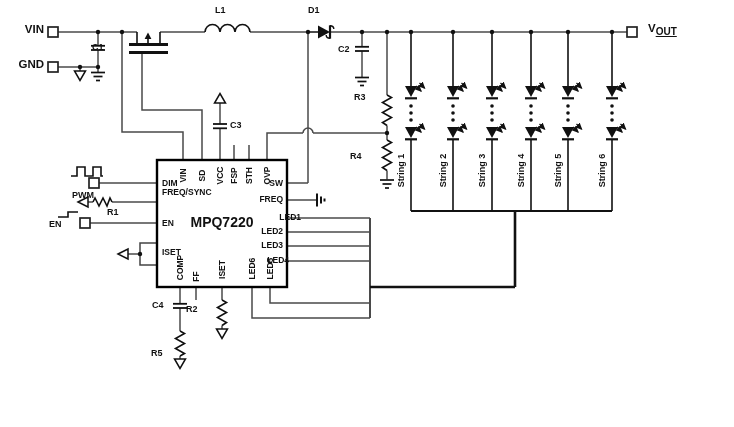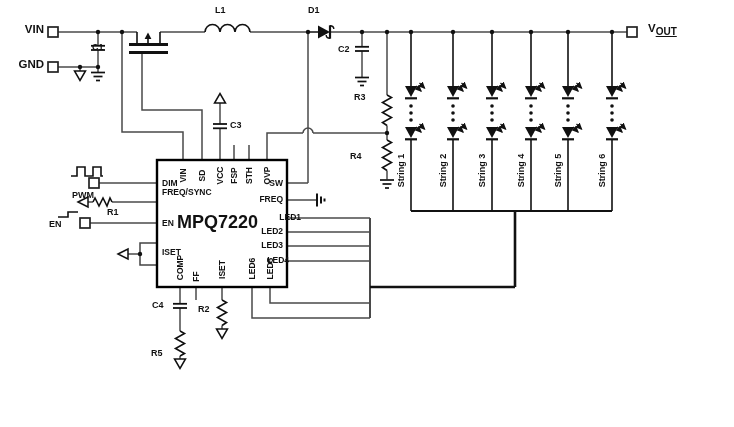--- a/index.html
+++ b/index.html
@@ -3,21 +3,21 @@
 <meta charset="utf-8">
 <style>
   html,body{margin:0;padding:0;background:#fff;}
   #canvas{position:relative;width:734px;height:427px;background:#fff;overflow:hidden;
           font-family:"Liberation Sans",sans-serif;}
   #canvas svg{position:absolute;left:0;top:0;}
   .lbl{position:absolute;font-weight:bold;color:#111;white-space:nowrap;line-height:11px;height:11px;text-align:right;}
   .term{font-size:11.5px;}
   .comp{font-size:9px;}
   .pin{font-size:8.5px;}
-  .icname{font-size:18px;text-align:left;}
+  .icname{font-size:14px;text-align:center;}
   .rot{transform:rotate(-90deg);text-align:center;}
   .r-align{text-align:right;}
   sub.vsub{font-size:10px;font-weight:bold;text-decoration:underline;}
 </style>
 </head>
 <body>
 
 <div id="canvas">
 
 <svg width="734" height="427" viewBox="0 0 734 427">
@@ -229,21 +229,21 @@
 <div class="lbl comp" style="left:49px;top:219px">EN</div>
 <div class="lbl term" style="left:648px;top:23px"><span>V</span><sub class="vsub">OUT</sub></div>
 
 <div class="lbl comp" style="left:215px;top:5px">L1</div>
 <div class="lbl comp" style="left:308px;top:5px">D1</div>
 <div class="lbl comp" style="left:92px;top:42px">C1</div>
 <div class="lbl comp" style="left:338px;top:44px">C2</div>
 <div class="lbl comp" style="left:230px;top:120px">C3</div>
 <div class="lbl comp" style="left:152px;top:300px">C4</div>
 <div class="lbl comp" style="left:107px;top:207px">R1</div>
-<div class="lbl comp" style="left:198px;top:304px">R2</div>
+<div class="lbl comp" style="left:186px;top:304px">R2</div>
 <div class="lbl comp" style="left:354px;top:92px">R3</div>
 <div class="lbl comp" style="left:350px;top:151px">R4</div>
 <div class="lbl comp" style="left:151px;top:348px">R5</div>
 
 <div class="lbl icname" style="left:177px;top:217px;width:90px">MPQ7220</div>
 
 <div class="lbl pin rot" style="left:170px;top:170px;width:26px">VIN</div>
 <div class="lbl pin rot" style="left:192px;top:170px;width:20px">SD</div>
 <div class="lbl pin rot" style="left:207px;top:170px;width:26px">VCC</div>
 <div class="lbl pin rot" style="left:222px;top:170px;width:24px">FSP</div>

